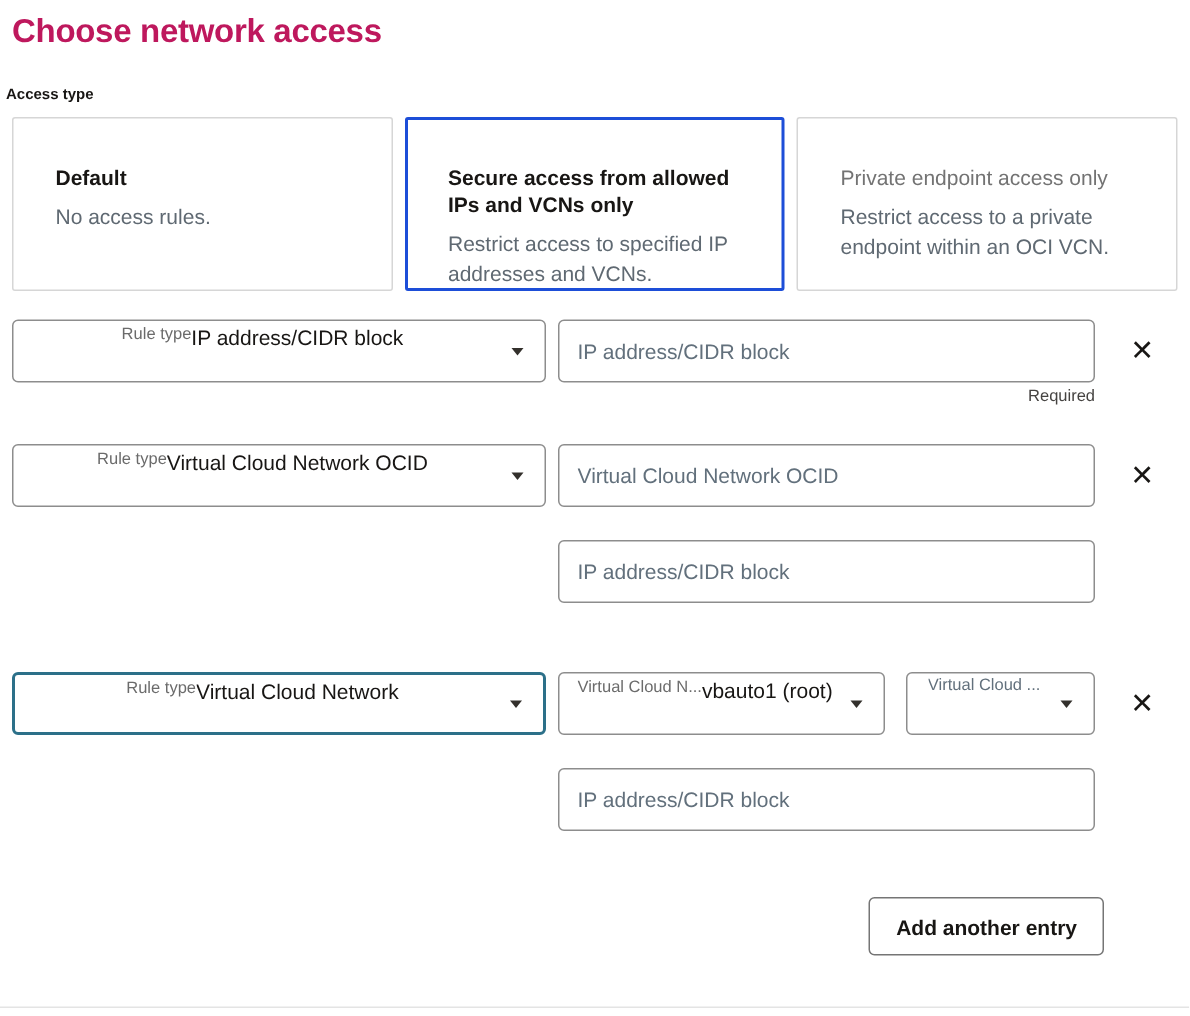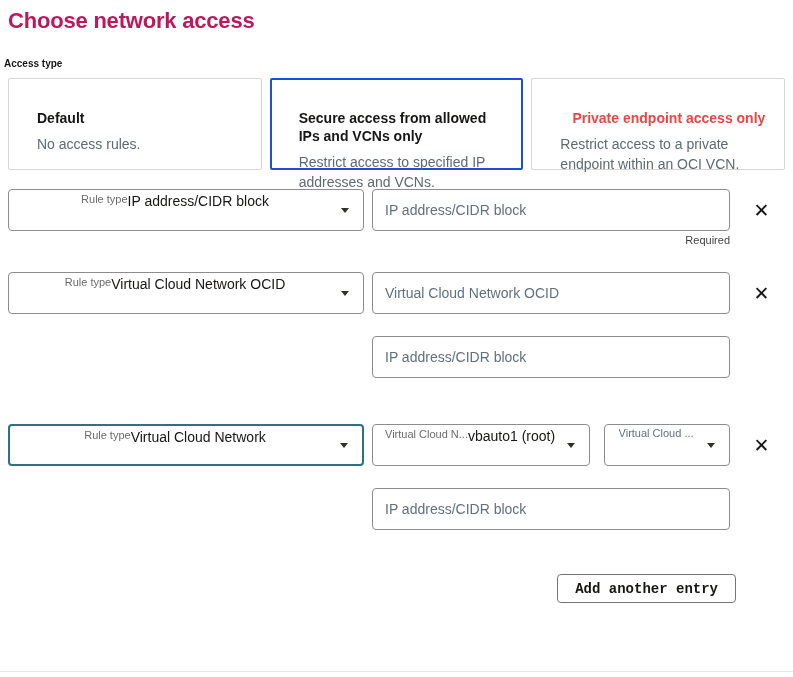--- a/index.html
+++ b/index.html
@@ -27,21 +27,21 @@
     margin: 24px 8px 9px 4px;
     font-size: 10px;
     font-weight: 700;
     color: #181614;
   }
   
   .cards {
     display: flex;
     gap: 8px;
     margin: 1px 8px;
-    height: 92px;
+    height: 116px;
   }
   .card {
     flex: 1 1 0;
     border: 1px solid #d6d6d6;
     border-radius: 2px;
     background: #fff;
     padding: 30px 16px 0 28px;
     cursor: pointer;
   }
   .card.selected {
@@ -50,23 +50,22 @@
   }
   .card-title {
     font-size: 14px;
     font-weight: 700;
     line-height: 1.3;
     color: #181614;
     max-width: 205px;
   }
   .card.disabled { cursor: default; }
   .card.disabled .card-title {
-    font-weight: 700;
-    color: #ef4444;
-    text-align: right;
+    font-weight: 400;
+    color: #737373;
   }
   .card-desc {
     margin-top: 8px;
     font-size: 14px;
     line-height: 1.4;
     color: #5f6972;
     max-width: 215px;
   }
   
   .rule-row {
@@ -168,26 +167,26 @@
     color: #181614;
     padding: 0;
   }
   
   .actions-row {
     display: flex;
     justify-content: flex-end;
     margin: 0 57px 0 8px;
   }
   .add-entry-btn {
-    height: 29px;
+    height: 39px;
     padding: 0 17px;
     background: #fff;
     border: 1px solid #757575;
     border-radius: 4px;
-    font-family: Liberation Mono, monospace;
+    font-family: Liberation Sans, sans-serif;
     font-size: 14px;
     font-weight: 700;
     color: #181614;
     cursor: pointer;
   }
   .footer-divider {
     position: absolute;
     left: 0;
     right: 0;
     bottom: 5px;

